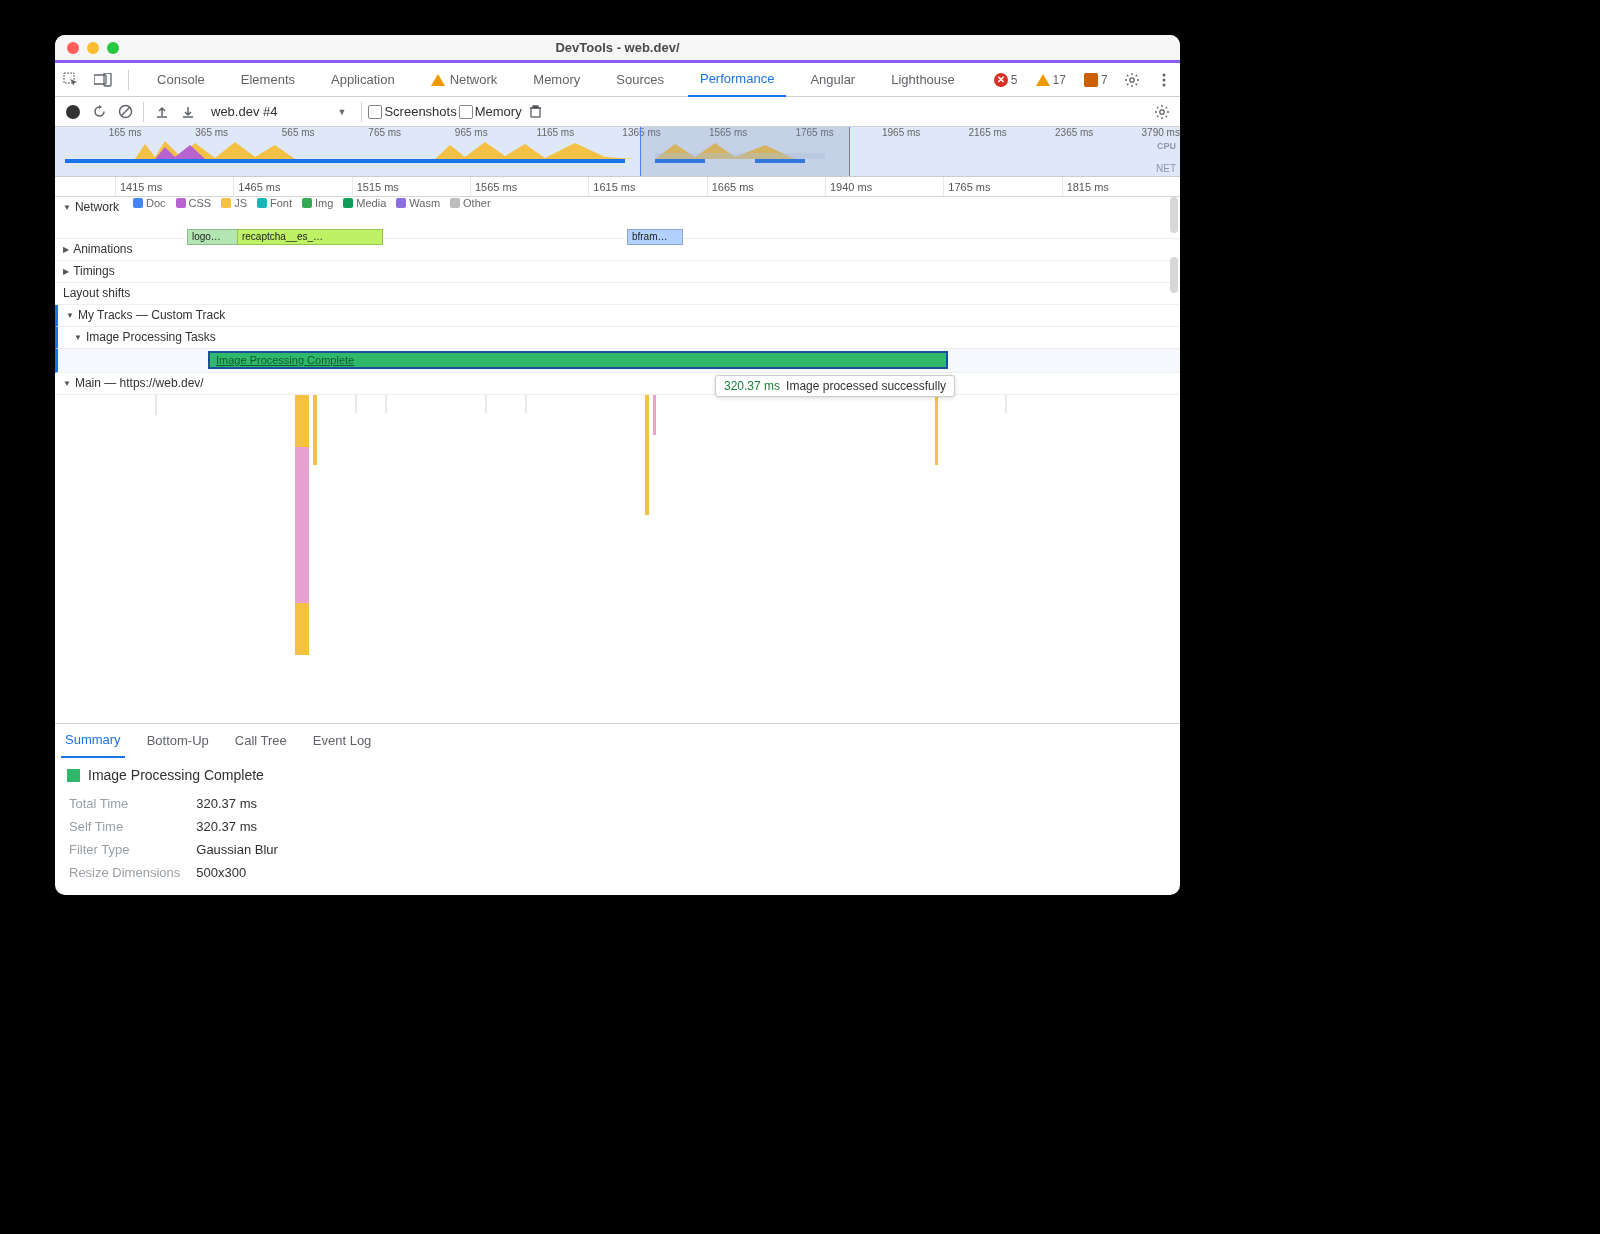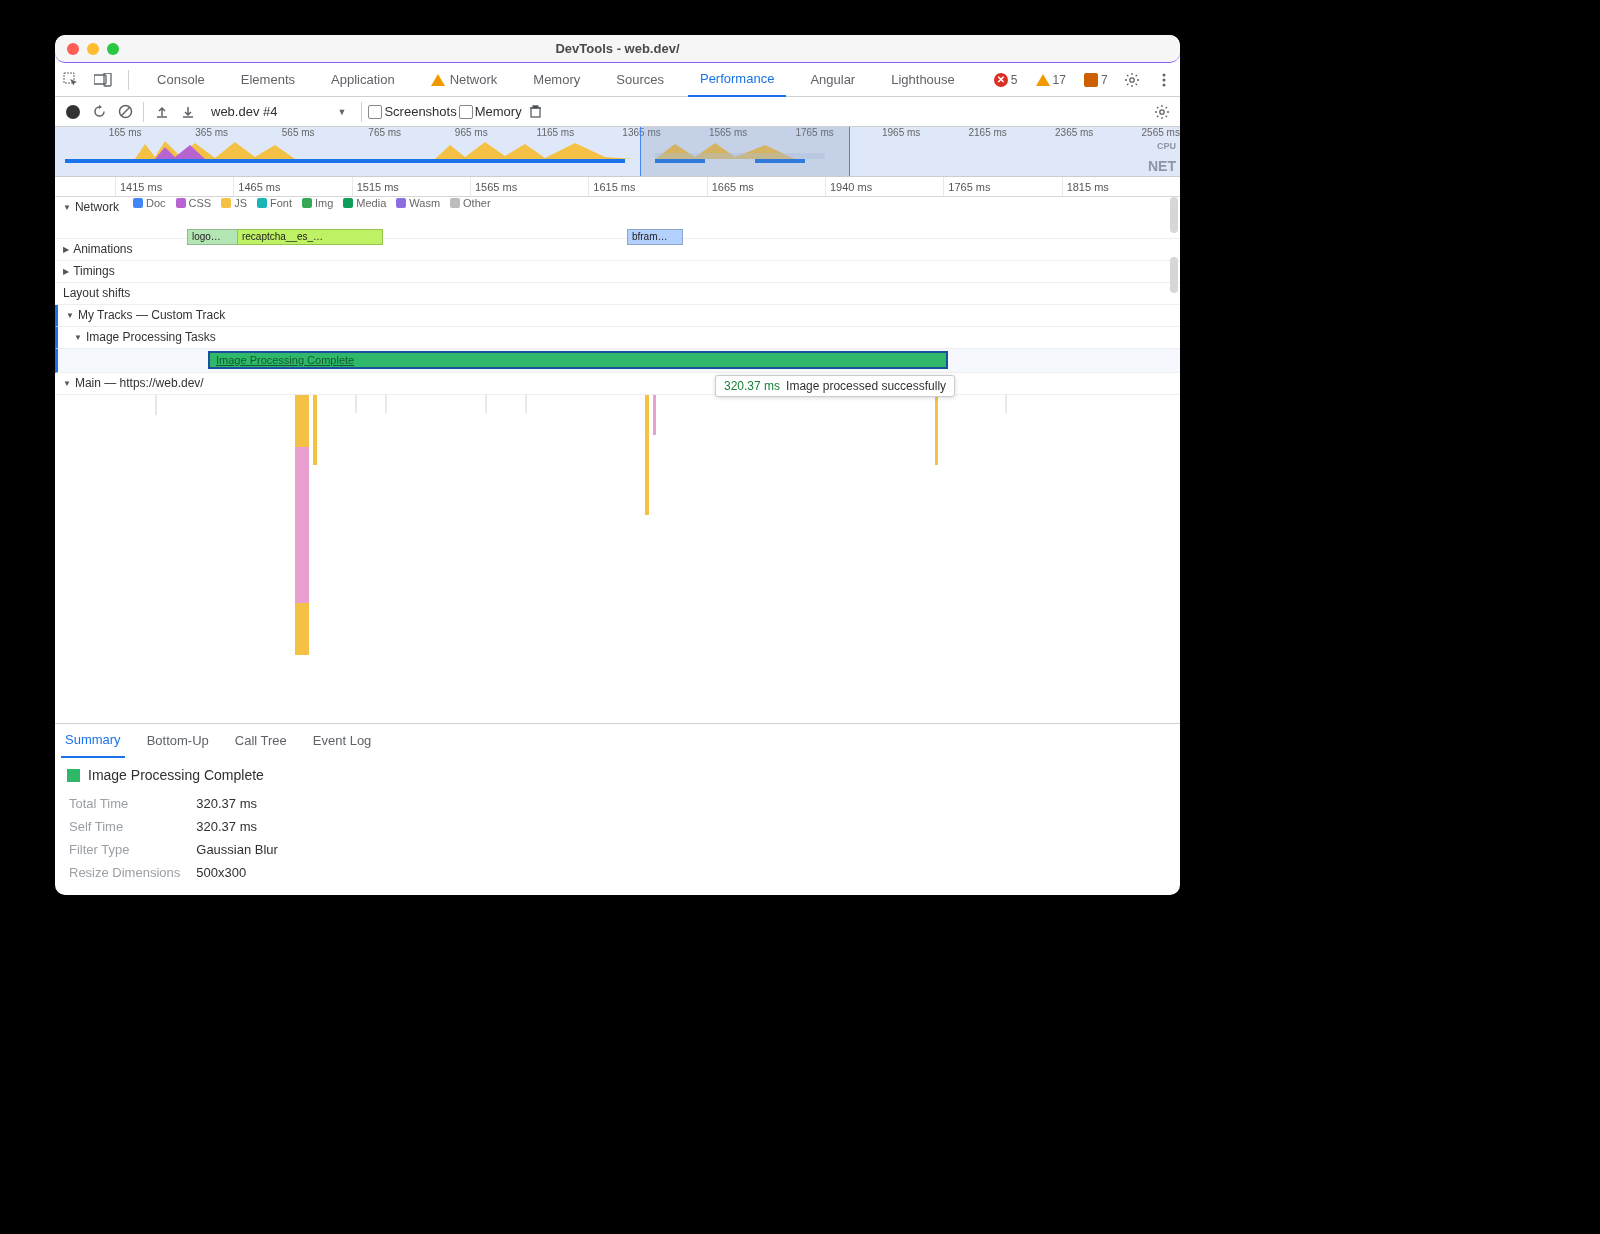--- a/index.html
+++ b/index.html
@@ -1,18 +1,18 @@
 <!DOCTYPE html>
 <html><head>
 <meta charset="utf-8">
 <style>
 * { margin:0; padding:0; box-sizing:border-box; font-family:-apple-system,"SF Pro Text","Helvetica Neue",Arial,sans-serif; }
 body { background:#000; width:1600px; height:1234px; overflow:hidden; }
 .window { position:absolute; left:55px; top:35px; width:1125px; height:860px; background:#fff; border-radius:10px; box-shadow:0 10px 40px rgba(0,0,0,.5); overflow:hidden; display:flex; flex-direction:column; }
-.titlebar { height:28px; background:#f6f6f6; display:flex; align-items:center; padding:0 12px; border-bottom:1px solid #8b5cf6; position:relative;border-radius:10px; }
+.titlebar { height:28px; background:#f6f6f6; display:flex; align-items:center; padding:0 12px; border-bottom:3px solid #8b5cf6; position:relative; }
 .dots { display:flex; gap:8px; }
 .dot { width:12px; height:12px; border-radius:50%; }
 .dot.r{background:#ff5f57}.dot.y{background:#febc2e}.dot.g{background:#28c840}
 .title { position:absolute; left:0; right:0; text-align:center; font-size:13px; color:#4a4a4a; font-weight:600; }
 .tabbar { height:34px; display:flex; align-items:center; border-bottom:1px solid #d0d0d0; padding:0 6px; gap:12px; }
 .tabbar .icon-btn { width:28px; height:28px; display:flex; align-items:center; justify-content:center; color:#5f6368; border-radius:3px; }
 .divider-v{width:1px;height:20px;background:#d0d0d0;margin:0 4px}
 .tab { padding:0 12px; height:34px; display:flex; align-items:center; font-size:13px; color:#5f6368; gap:5px; }
 .tab.active { color:#1a73e8; border-bottom:2px solid #1a73e8; }
 .spacer{flex:1}
@@ -25,21 +25,21 @@
 .tb-btn{width:24px;height:24px;display:flex;align-items:center;justify-content:center;color:#5f6368}
 .circle{width:14px;height:14px;border:2px solid #333;border-radius:50%;background:#333}
 .select{display:flex;align-items:center;font-size:13px;color:#303030;padding:0 8px;gap:60px;border:1px solid transparent}
 .select .caret{font-size:9px;color:#666}
 .chk{width:14px;height:14px;border:1.2px solid #888;border-radius:2px}
 .lbl{font-size:13px;color:#303030}
 .overview{height:50px;background:#dee8f8;position:relative;border-bottom:1px solid #ccc}
 .ov-ticks{display:flex;position:absolute;top:0;left:0;right:0;font-size:10px;color:#666}
 .ov-tick{flex:1;text-align:right;padding-left:2px}
 .ov-cpu{position:absolute;right:4px;top:14px;font-size:9px;color:#8c96a5;font-weight:bold}
-.ov-net{position:absolute;right:4px;bottom:2px;font-size:14px;color:#8c96a5;font-weight:bold}
+.ov-net{position:absolute;right:4px;bottom:2px;font-size:10px;color:#8c96a5;font-weight:normal}
 .ov-sel{position:absolute;top:0;bottom:0;background:rgba(120,140,180,.25);border-left:1.5px solid #4285f4;border-right:1.5px solid #4285f4}
 .ov-bar{position:absolute;bottom:13px;height:4px;background:#1a73e8}
 .ov-mount{position:absolute;bottom:17px}
 .ruler{height:20px;border-bottom:1px solid #d6d6d6;display:flex;font-size:11px;color:#555;background:#fff}
 .ruler-tick{flex:1;text-align:left;border-left:1px solid #e8e8e8;padding-left:4px;display:flex;align-items:center}
 .tracks{flex:1;overflow:hidden;position:relative;background:#fff;display:flex;flex-direction:column}
 .track-row{min-height:22px;border-bottom:1px solid #eee;display:flex;align-items:flex-start;font-size:12px;color:#333;position:relative}
 .track-label{padding:3px 8px;display:flex;align-items:center;gap:4px;white-space:nowrap}
 .tri{font-size:8px;color:#555}
 .network-row{height:42px;display:flex}
@@ -209,21 +209,21 @@
       <div class="ov-tick">565 ms</div>
       <div class="ov-tick">765 ms</div>
       <div class="ov-tick">965 ms</div>
       <div class="ov-tick">1165 ms</div>
       <div class="ov-tick">1365 ms</div>
       <div class="ov-tick">1565 ms</div>
       <div class="ov-tick">1765 ms</div>
       <div class="ov-tick">1965 ms</div>
       <div class="ov-tick">2165 ms</div>
       <div class="ov-tick">2365 ms</div>
-      <div class="ov-tick">2565 ms</div>
+      <div class="ov-tick">3790 ms</div>
     </div>
     <span class="ov-cpu">CPU</span>
     <span class="ov-net">NET</span>
     <svg class="ov-mount" style="left:80px" width="180" height="20">
         <path d="M0 20 L10 5 20 18 30 2 45 17 60 4 80 19 100 3 120 18 140 6 160 20 Z" fill="#f4c145"></path>
         <path d="M20 20 L30 8 40 18 55 6 70 20Z" fill="#b763d0"></path>
       </svg>
     <svg class="ov-mount" style="left:380px" width="210" height="20">
         <path d="M0 20 L15 6 30 18 50 3 70 17 90 5 110 19 140 4 170 18 200 20 Z" fill="#f4c145"></path>
       </svg>

